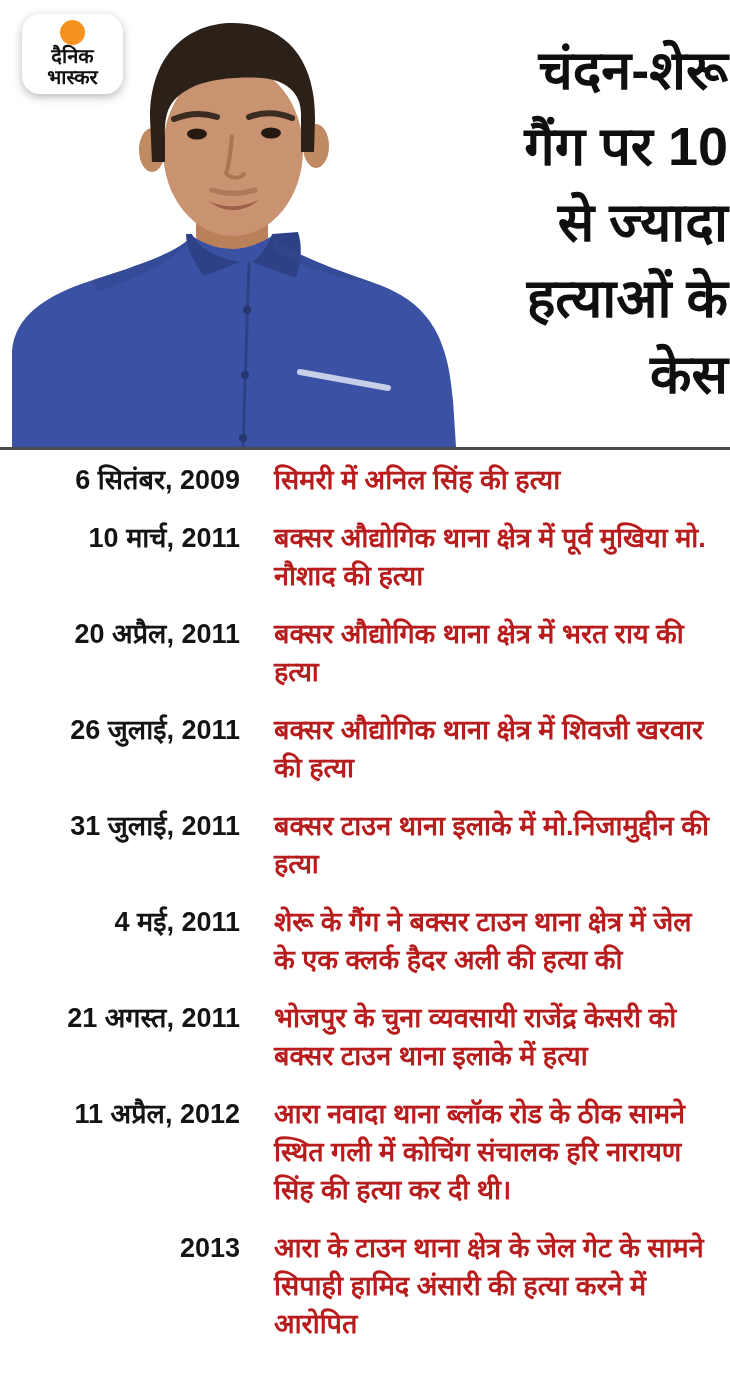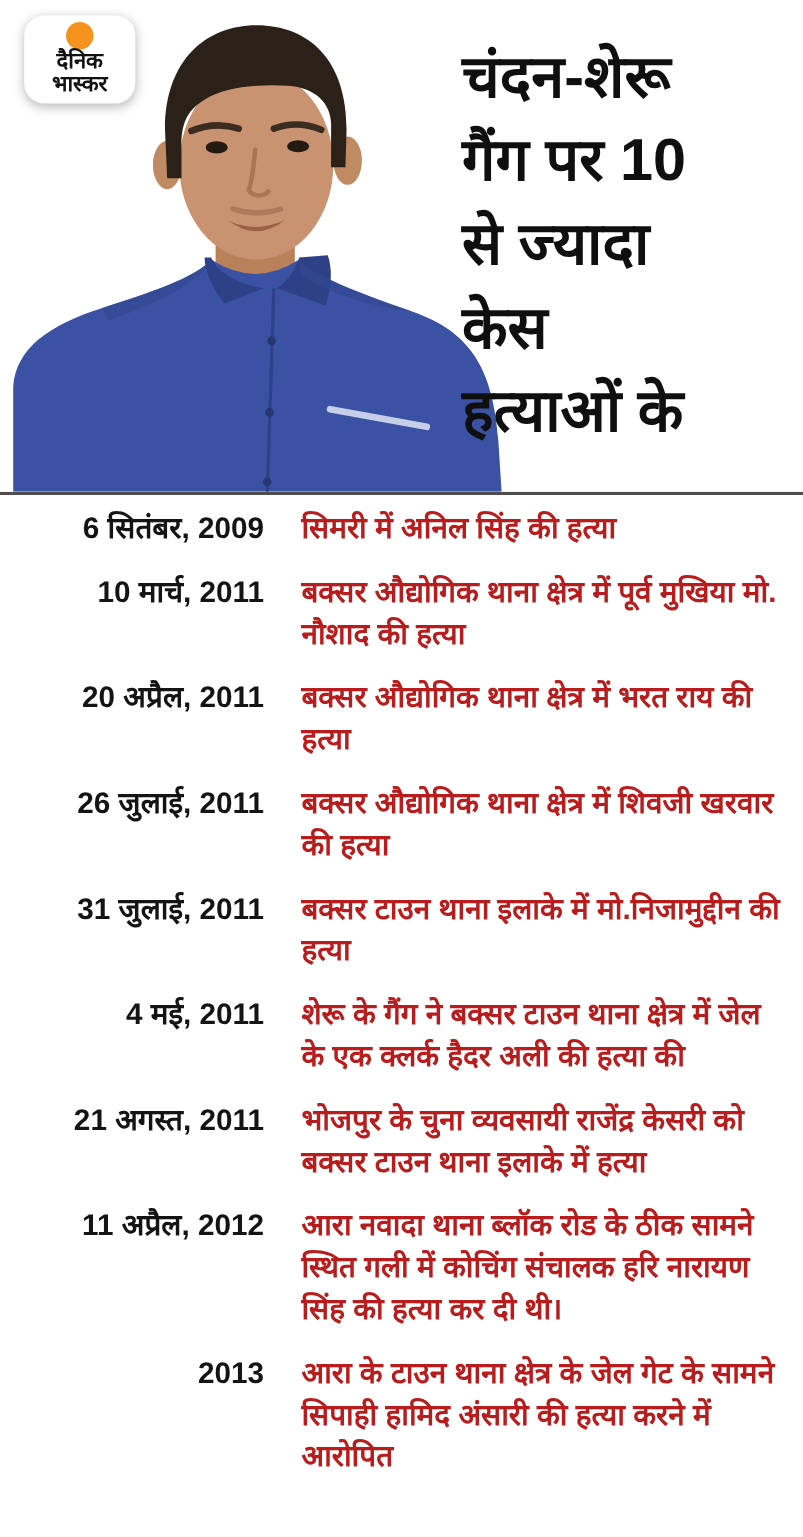--- a/index.html
+++ b/index.html
@@ -15,21 +15,21 @@
     position:absolute; left:22px; top:14px; width:101px; height:80px;
     background:#ffffff; border-radius:18px;
     box-shadow:0 3px 10px rgba(0,0,0,0.28);
     display:flex; flex-direction:column; align-items:center; justify-content:center;
     z-index:5;
   }
   .logo-dot { width:25px; height:25px; border-radius:50%; background:#F6921E; margin-bottom:1px; }
   .logo-text { font-weight:700; font-size:20px; line-height:21px; color:#111111; letter-spacing:0; }
   .headline {
     position:absolute; left:420px; top:32px; width:308px;
-    text-align:left; font-size:54px; line-height:76px; font-weight:600;
+    text-align:right; font-size:54px; line-height:76px; font-weight:600;
     color:#0f0f0f; z-index:4;
   }
   
   .divider { height:3px; background:#4d4d4d; }
   
   .timeline { padding:11px 16px 0 0; }
   .t-row { display:flex; margin-bottom:20px;gap:12px; }
   .t-date {
     flex:0 0 240px; text-align:right; font-size:27px; line-height:38px;
     font-weight:600; color:#141414; white-space:nowrap;
@@ -88,22 +88,22 @@
     <div class="logo">
       <div class="logo-dot"></div>
       <div class="logo-text">दैनिक</div>
       <div class="logo-text">भास्कर</div>
     </div>
 
     <div class="headline">
       <div>चंदन-शेरू</div>
       <div>गैंग पर 10</div>
       <div>से ज्यादा</div>
+      <div>हत्याओं के</div>
       <div>केस</div>
-      <div>हत्याओं के</div>
     </div>
   </div>
 
   <div class="divider"></div>
 
   <div class="timeline">
 
     <div class="t-row">
       <div class="t-date">6 सितंबर, 2009</div>
       <div class="t-desc">सिमरी में अनिल सिंह की हत्या</div>

